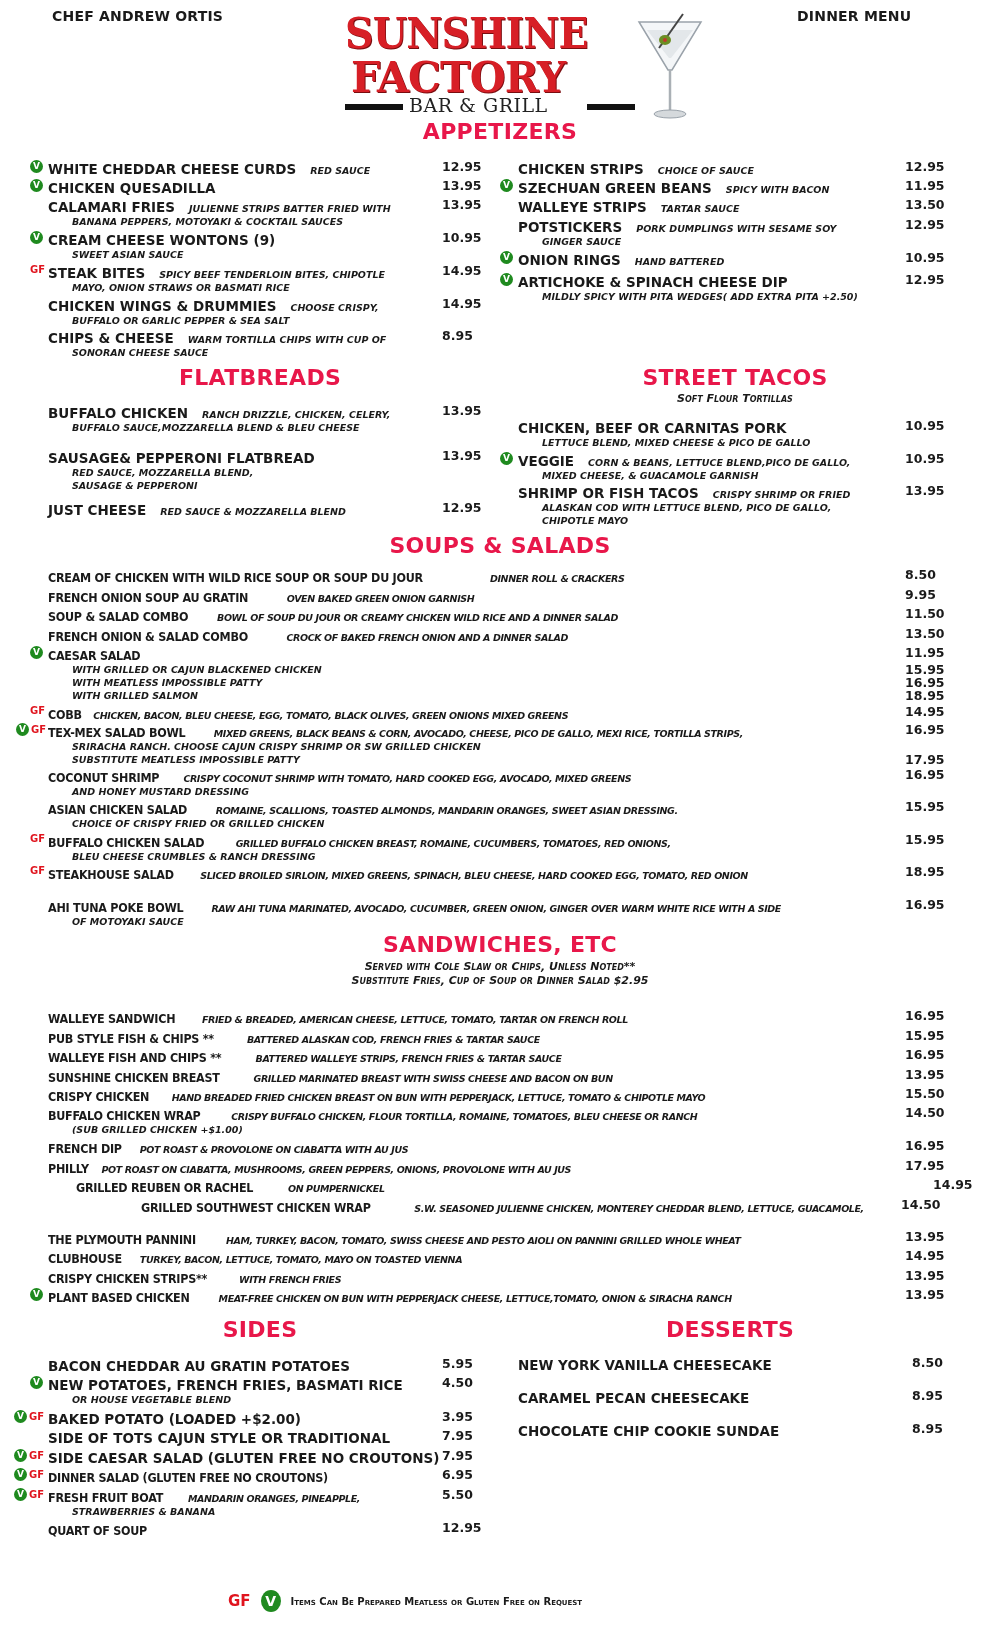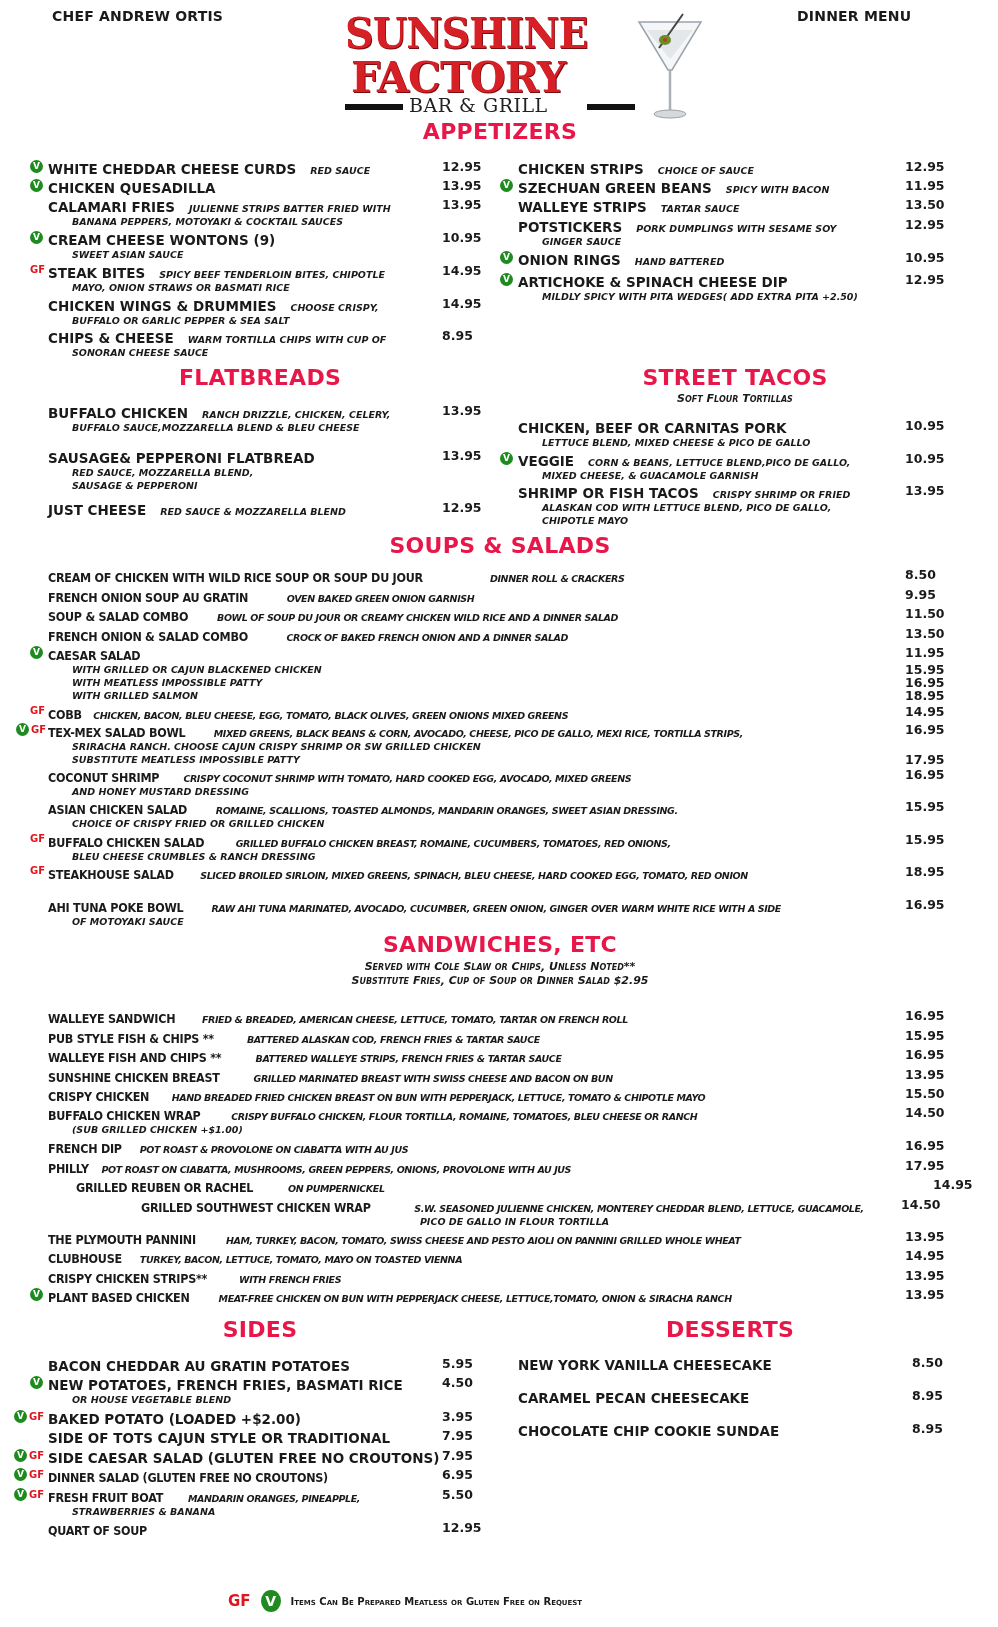--- a/index.html
+++ b/index.html
@@ -268,21 +268,20 @@
       <div class="row"><span class="name">FRENCH DIP</span><span class="desc">POT ROAST &amp; PROVOLONE ON CIABATTA WITH AU JUS</span><span class="price" style="left:857px;">16.95</span></div>
     </div>
     <div class="item narrow" style="left:48px; top:1158px; width:917px;">
       <div class="row"><span class="name">PHILLY</span><span class="desc">POT ROAST ON CIABATTA, MUSHROOMS, GREEN PEPPERS, ONIONS, PROVOLONE WITH AU JUS</span><span class="price" style="left:857px;">17.95</span></div>
     </div>
     <div class="item narrow" style="left:48px; top:1177px; width:917px;margin-left:28px;">
       <div class="row"><span class="name">GRILLED REUBEN OR RACHEL</span><span class="desc">ON PUMPERNICKEL</span><span class="price" style="left:857px;">14.95</span></div>
     </div>
     <div class="item narrow" style="left:44px; top:1197px; width:917px;text-align:center;">
       <div class="row"><span class="name">GRILLED SOUTHWEST CHICKEN WRAP</span><span class="desc">S.W. SEASONED JULIENNE CHICKEN, MONTEREY CHEDDAR BLEND, LETTUCE, GUACAMOLE,</span><span class="price" style="left:857px;">14.50</span></div>
-      <div class="cont">PICO DE GALLO IN FLOUR TORTILLA</div>
     </div>
     <div class="item narrow" style="left:48px; top:1229px; width:917px;">
       <div class="row"><span class="name">THE PLYMOUTH PANNINI</span><span class="desc">HAM, TURKEY, BACON, TOMATO, SWISS CHEESE AND PESTO AIOLI ON PANNINI GRILLED WHOLE WHEAT</span><span class="price" style="left:857px;">13.95</span></div>
     </div>
     <div class="item narrow" style="left:48px; top:1248px; width:917px;">
       <div class="row"><span class="name">CLUBHOUSE</span><span class="desc">TURKEY, BACON, LETTUCE, TOMATO, MAYO ON TOASTED VIENNA</span><span class="price" style="left:857px;">14.95</span></div>
     </div>
     <div class="item narrow" style="left:48px; top:1268px; width:917px;">
       <div class="row"><span class="name">CRISPY CHICKEN STRIPS**</span><span class="desc">WITH FRENCH FRIES</span><span class="price" style="left:857px;">13.95</span></div>
     </div>

